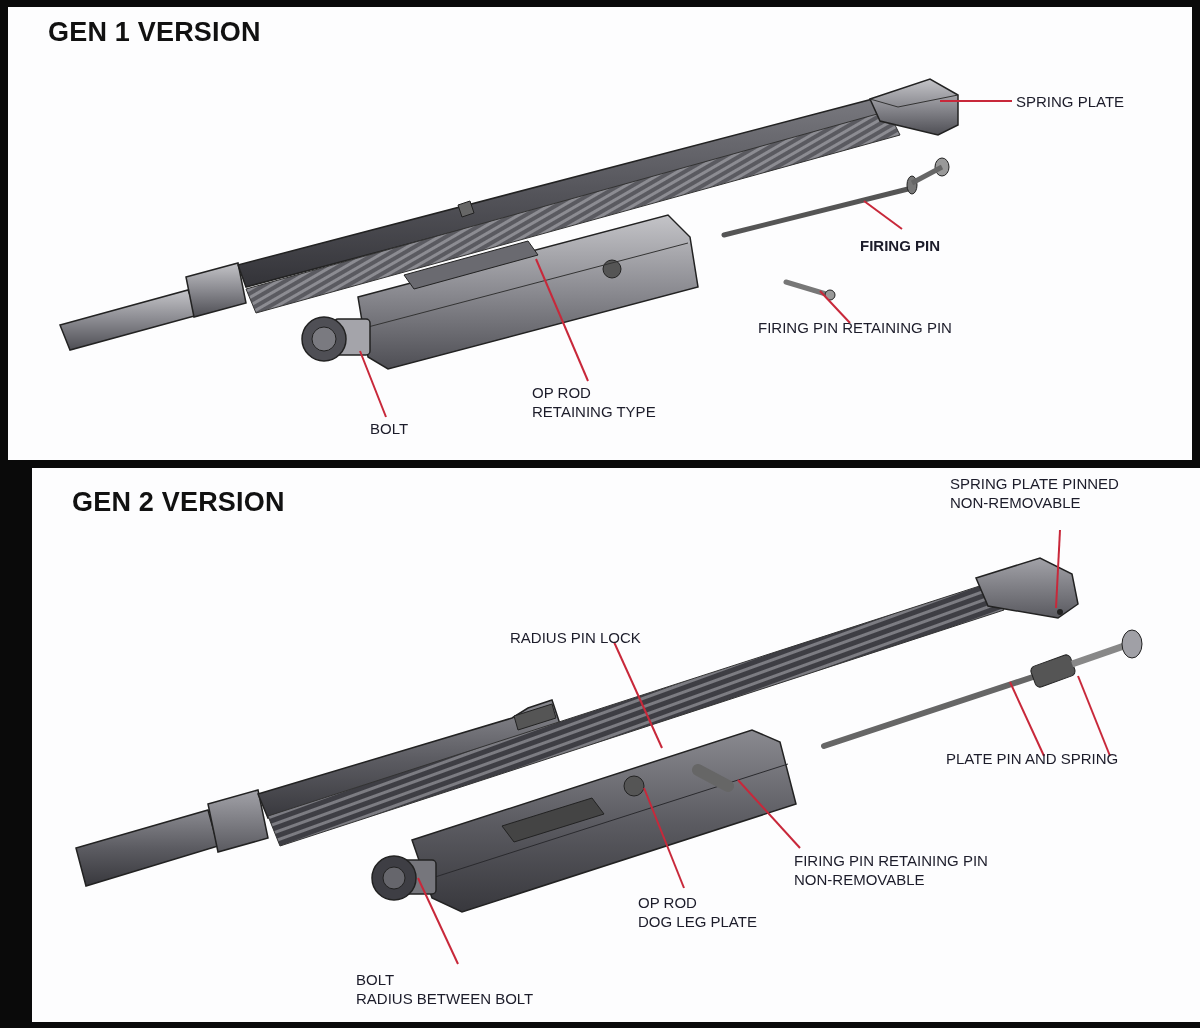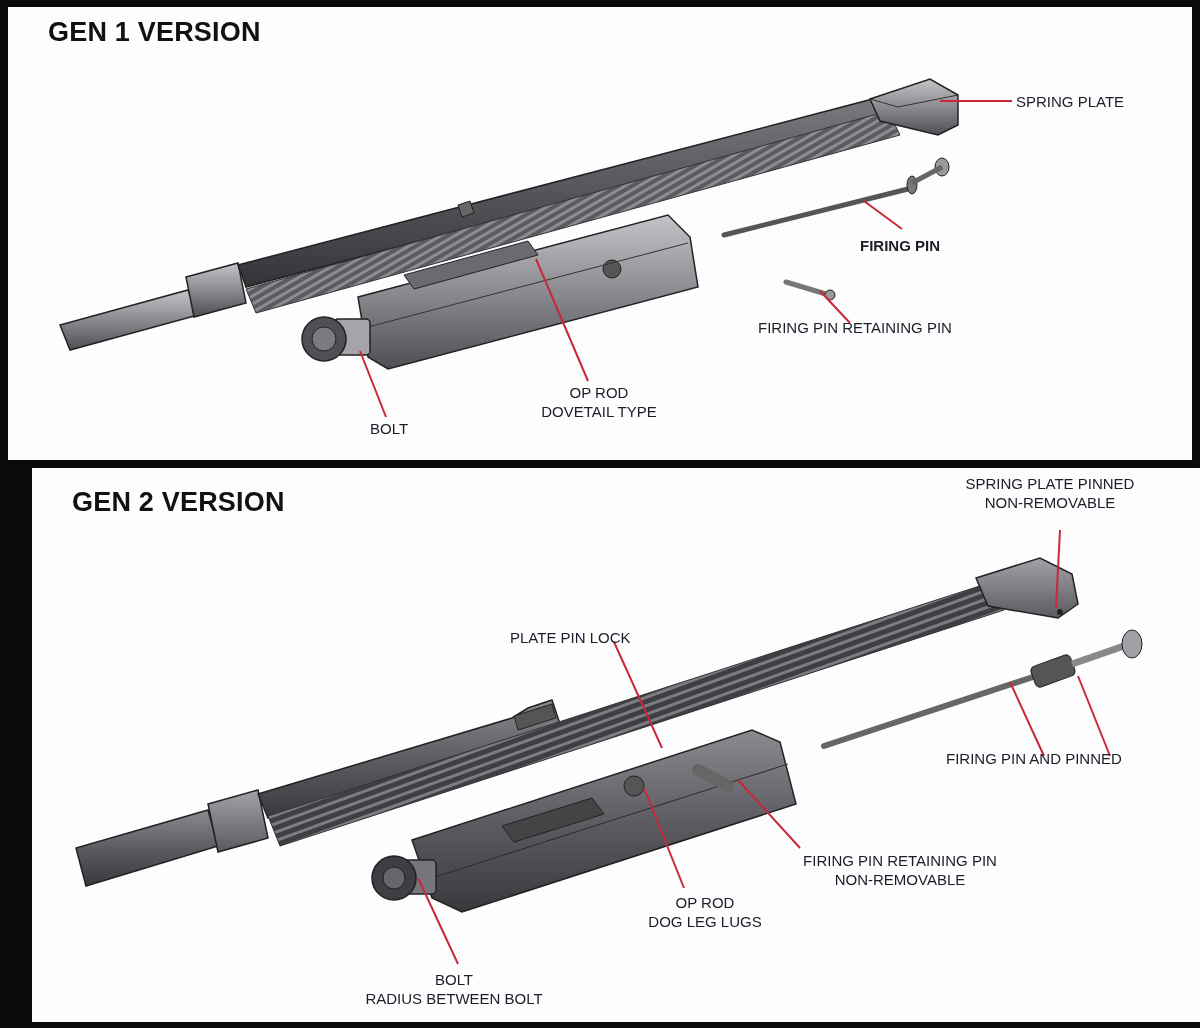--- a/index.html
+++ b/index.html
@@ -4,21 +4,21 @@
 <style>
   html, body { margin:0; padding:0; }
   body { width:1200px; height:1028px; background:#0a0a0a; position:relative; overflow:hidden; font-family:"Liberation Sans", sans-serif; }
   .panel { position:absolute; left:8px; width:1184px; background:#fdfdfe; overflow:hidden; }
   #panel1 { top:7px; height:453px; }
   #panel2 { top:468px; height:554px;margin-left:24px; }
   .panel-title { position:absolute; left:40px; font-weight:bold; font-size:27px; color:#111; letter-spacing:0.2px; }
   #panel1 .panel-title { top:10px; }
   #panel2 .panel-title { top:19px; }
   svg.art { position:absolute; left:0; top:0; }
-  .callout { position:absolute; font-size:15px; color:#1c1c2a; text-align:center; line-height:19px; white-space:nowrap; }
+  .callout { position:absolute; font-size:15px; color:#1c1c2a; line-height:19px; white-space:nowrap; }
 </style>
 </head>
 <body>
 
 <div class="panel" id="panel1">
   <div class="panel-title">GEN 1 VERSION</div>
 
   <svg class="art" width="1184" height="453" viewBox="0 0 1184 453">
     <defs>
       <pattern id="spring1" width="7" height="7" patternUnits="userSpaceOnUse" patternTransform="rotate(60)">
@@ -83,21 +83,21 @@
       <line x1="528" y1="252" x2="580" y2="374"></line>
       <line x1="352" y1="344" x2="378" y2="410"></line>
     </g>
   </svg>
 
   <div class="callout" style="left:1008px;top:85px;">SPRING PLATE</div>
   <div class="callout" style="left:852px;top:229px;font-weight:bold;">FIRING PIN</div>
   <div class="callout" style="left:750px;top:311px;">FIRING PIN RETAINING PIN</div>
   <div class="callout" style="left:524px;top:376px;width:134px;">
     <div>OP ROD</div>
-    <div>DOVETAIL TYPE</div>
+    <div>RETAINING TYPE</div>
   </div>
   <div class="callout" style="left:362px;top:412px;">BOLT</div>
 </div>
 
 <div class="panel" id="panel2">
   <div class="panel-title">GEN 2 VERSION</div>
 
   <svg class="art" width="1184" height="554" viewBox="0 0 1184 554">
     <defs>
       <pattern id="spring2" width="8" height="8" patternUnits="userSpaceOnUse" patternTransform="rotate(70)">
@@ -159,27 +159,27 @@
       <line x1="706" y1="312" x2="768" y2="380"></line>
       <line x1="612" y1="320" x2="652" y2="420"></line>
       <line x1="386" y1="410" x2="426" y2="496"></line>
     </g>
   </svg>
 
   <div class="callout" style="left:918px;top:6px;width:200px;">
     <div>SPRING PLATE PINNED</div>
     <div>NON-REMOVABLE</div>
   </div>
-  <div class="callout" style="left:478px;top:160px;">PLATE PIN LOCK</div>
-  <div class="callout" style="left:914px;top:281px;">FIRING PIN AND PINNED</div>
+  <div class="callout" style="left:478px;top:160px;">RADIUS PIN LOCK</div>
+  <div class="callout" style="left:914px;top:281px;">PLATE PIN AND SPRING</div>
   <div class="callout" style="left:762px;top:383px;width:212px;">
     <div>FIRING PIN RETAINING PIN</div>
     <div>NON-REMOVABLE</div>
   </div>
   <div class="callout" style="left:606px;top:425px;width:134px;">
     <div>OP ROD</div>
-    <div>DOG LEG LUGS</div>
+    <div>DOG LEG PLATE</div>
   </div>
   <div class="callout" style="left:324px;top:502px;width:196px;">
     <div>BOLT</div>
     <div>RADIUS BETWEEN BOLT</div>
   </div>
 </div>
 
 </body></html>

